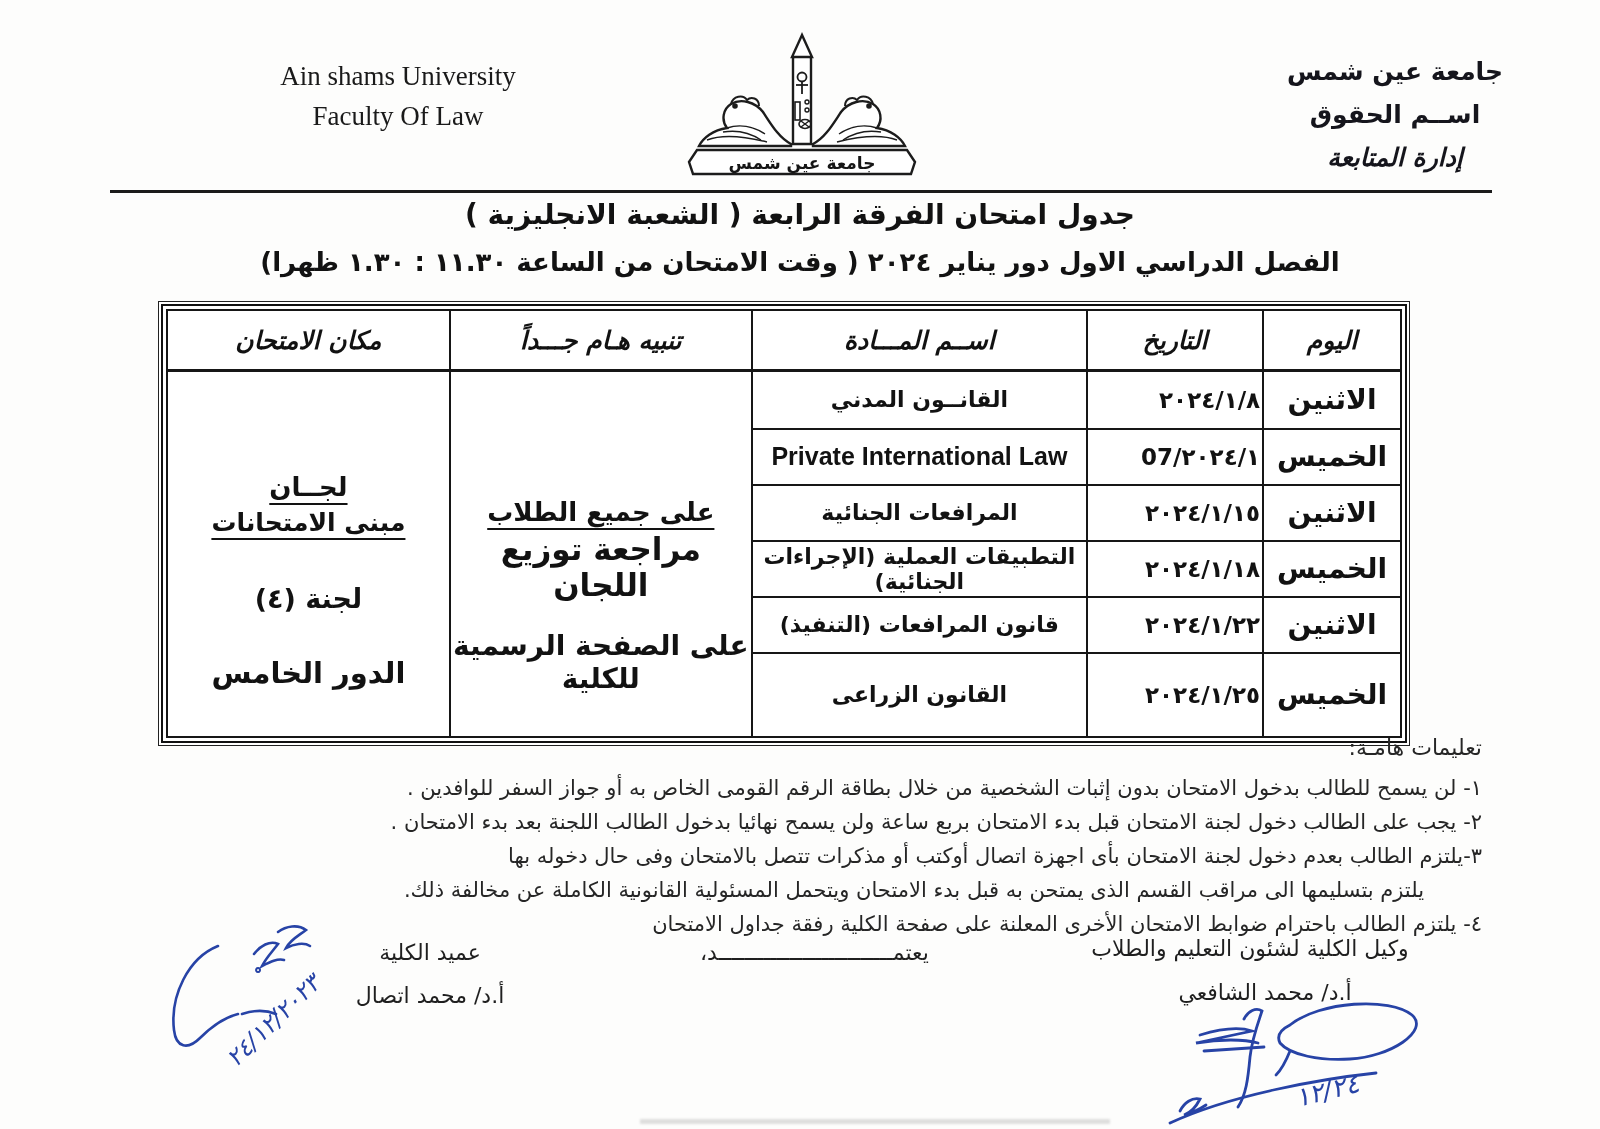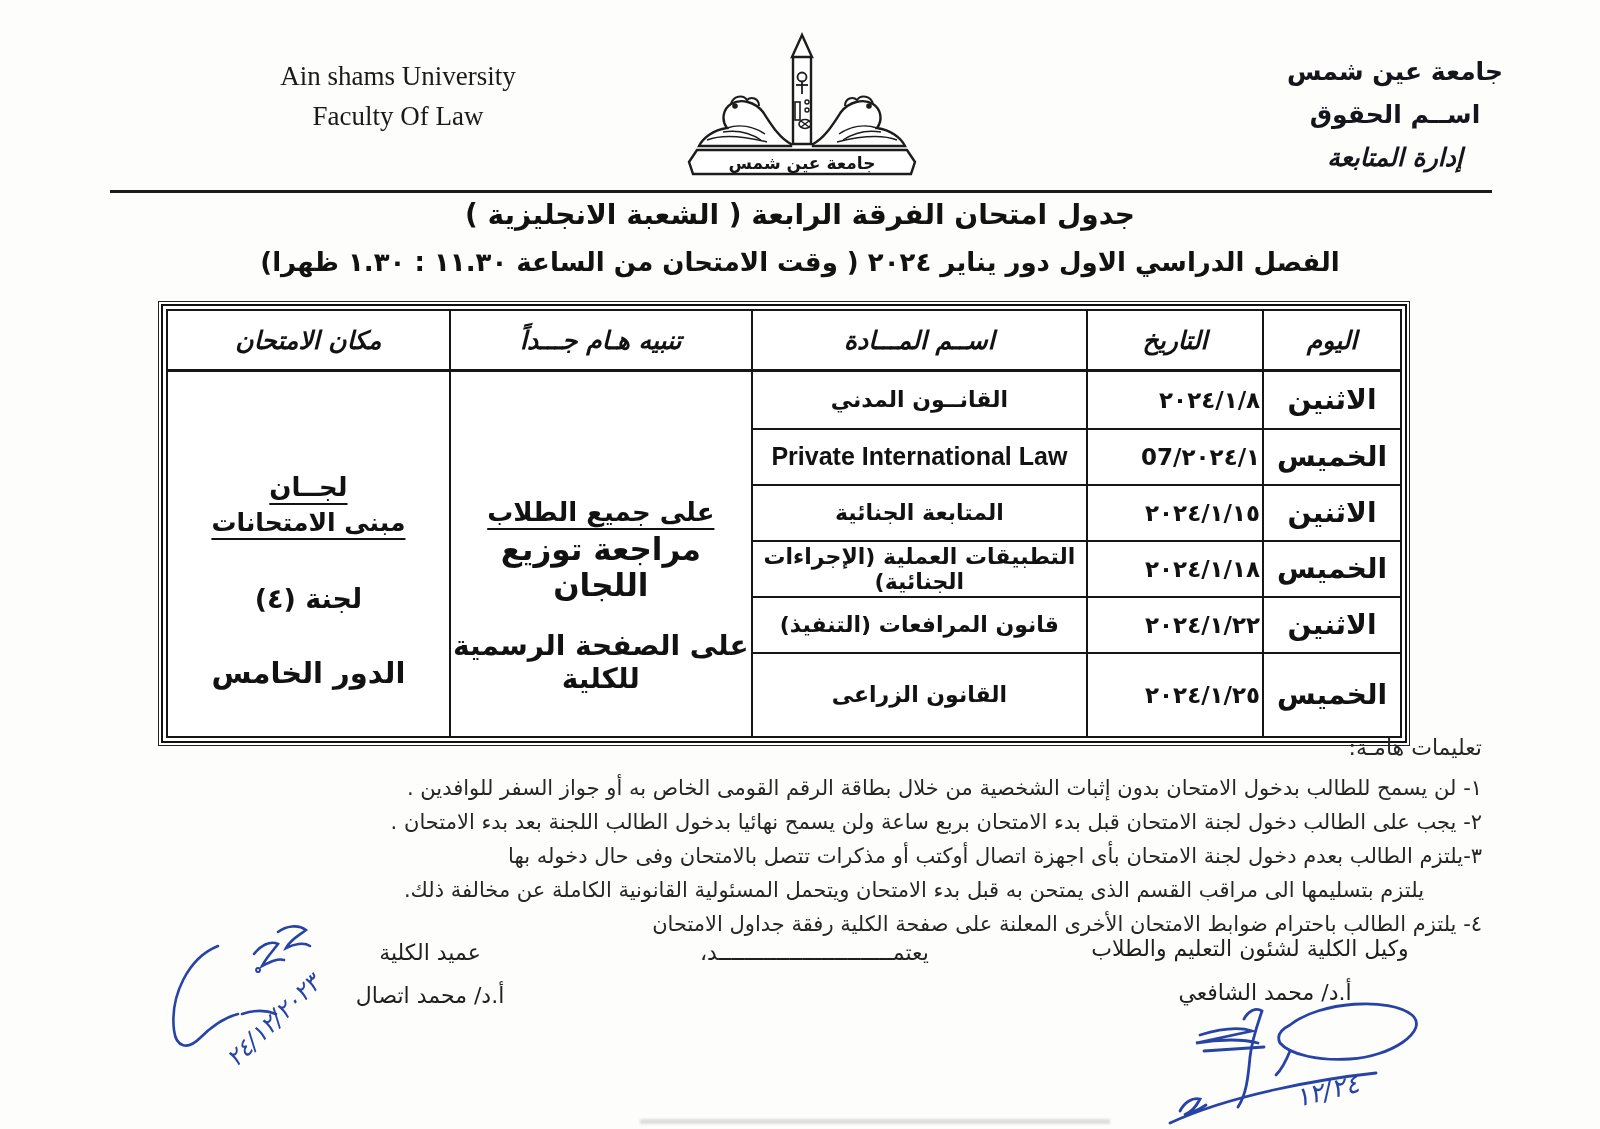--- a/index.html
+++ b/index.html
@@ -139,21 +139,21 @@
       </td>
     </tr>
     <tr style="height:50px;">
       <td class="day">الخميس</td>
       <td class="date">٢٠٢٤/١/07</td>
       <td class="subj en">Private International Law</td>
     </tr>
     <tr style="height:48px;">
       <td class="day">الاثنين</td>
       <td class="date">٢٠٢٤/١/١٥</td>
-      <td class="subj">المتابعة الجنائية</td>
+      <td class="subj">المرافعات الجنائية</td>
     </tr>
     <tr style="height:52px;">
       <td class="day">الخميس</td>
       <td class="date">٢٠٢٤/١/١٨</td>
       <td class="subj">التطبيقات العملية (الإجراءات الجنائية)</td>
     </tr>
     <tr style="height:52px;">
       <td class="day">الاثنين</td>
       <td class="date">٢٠٢٤/١/٢٢</td>
       <td class="subj">قانون المرافعات (التنفيذ)</td>

